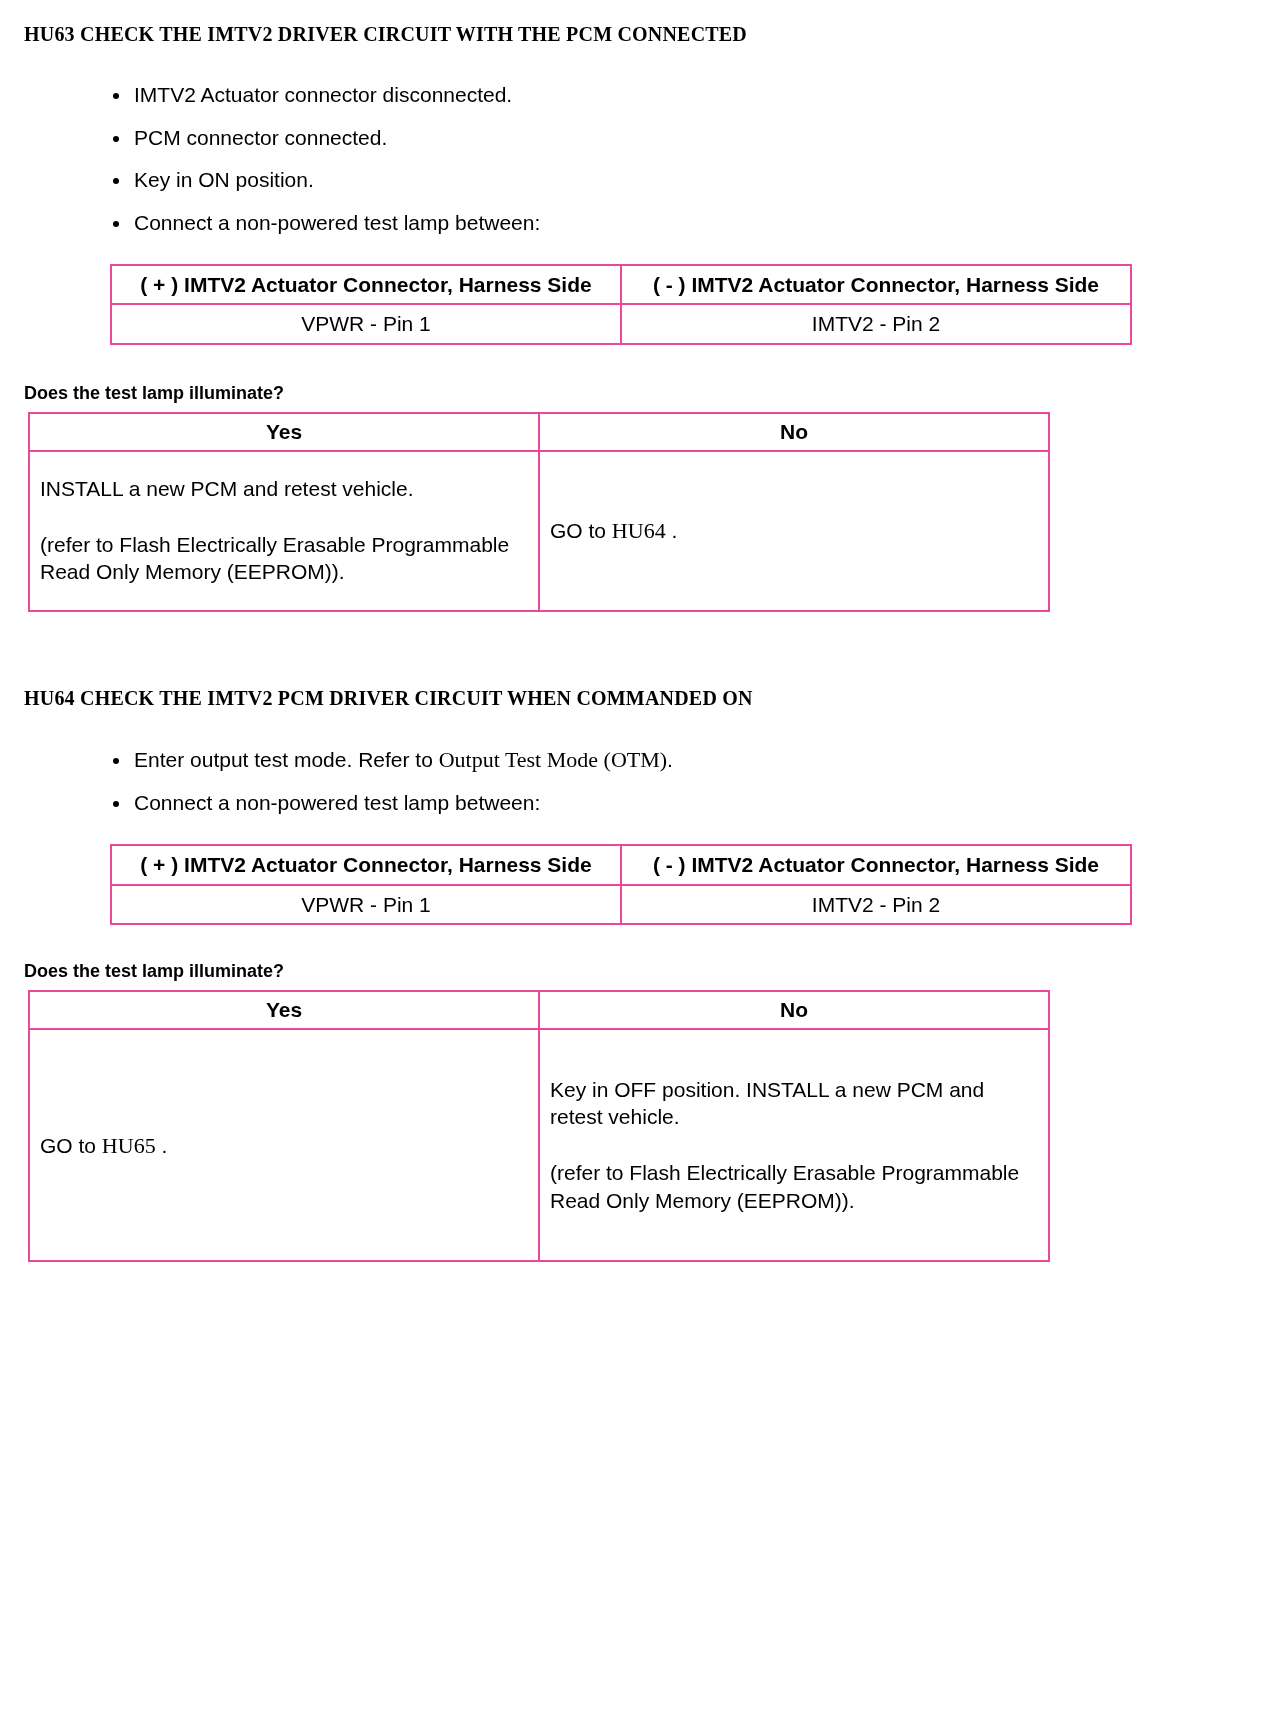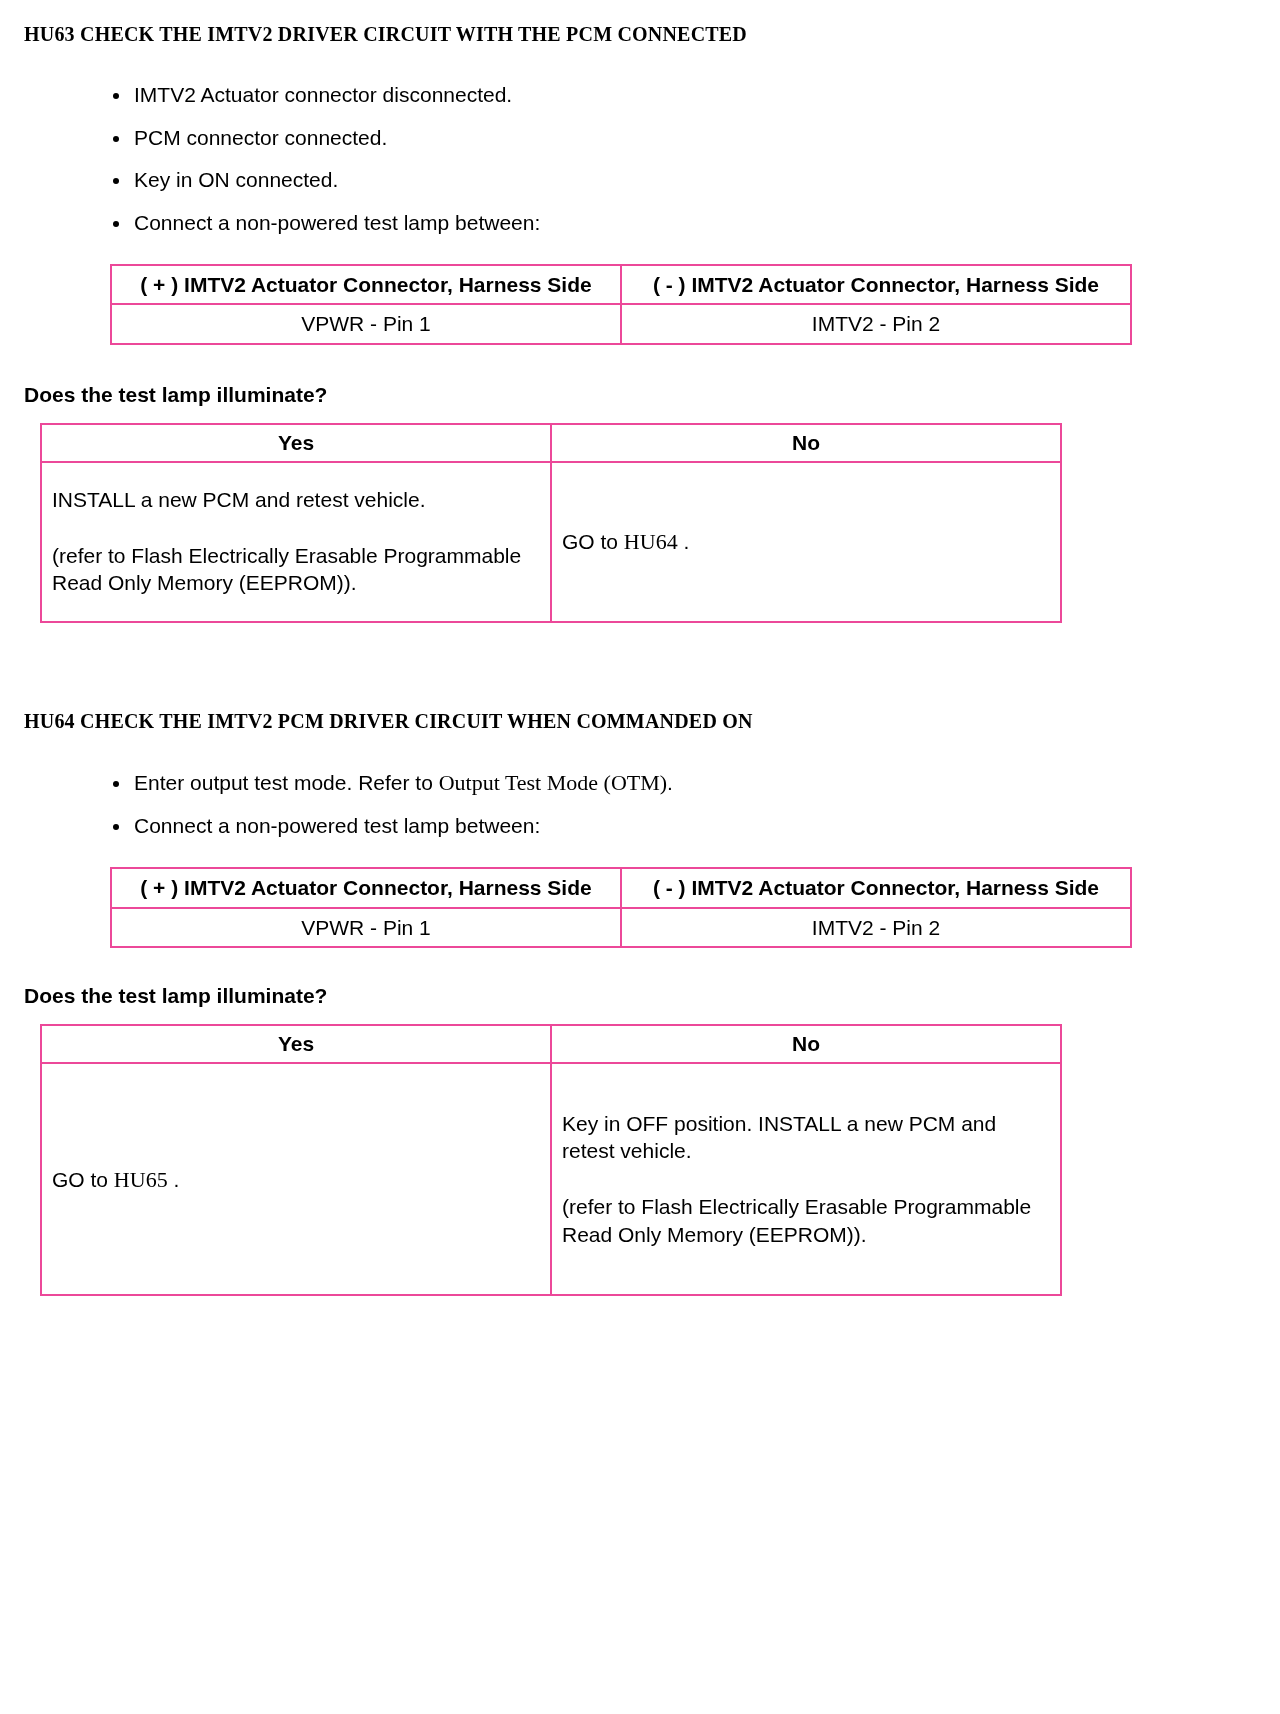--- a/index.html
+++ b/index.html
@@ -54,26 +54,26 @@
     text-align: center;
     line-height: 1.3;
     width: 50%;
   }
   .connector-table td {
     text-align: center;
     line-height: 1.3;
   }
   .question {
     font-weight: bold;
-    font-size: 21px;
+    font-size: 18px;
     margin: 38px 0 8px 0;
   }
   .result-table {
     width: 1022px;
-    margin: 16px;
+    margin: 4px;
   }
   .result-table th {
     font-weight: bold;
     text-align: center;
     width: 50%;
     padding: 6px 9px;
   }
   .result-table td {
     vertical-align: middle;
     line-height: 1.32;
@@ -106,21 +106,21 @@
 </head>
 <body>
 
 <div class="page">
 
   <h1 class="section-heading">HU63 CHECK THE IMTV2 DRIVER CIRCUIT WITH THE PCM CONNECTED</h1>
 
   <ul class="bullets">
     <li>IMTV2 Actuator connector disconnected.</li>
     <li>PCM connector connected.</li>
-    <li>Key in ON connected.</li>
+    <li>Key in ON position.</li>
     <li>Connect a non-powered test lamp between:</li>
   </ul>
 
   <table class="connector-table">
     <tbody>
       <tr>
         <th>( + ) IMTV2 Actuator Connector, Harness Side</th>
         <th>( - ) IMTV2 Actuator Connector, Harness Side</th>
       </tr>
       <tr>

